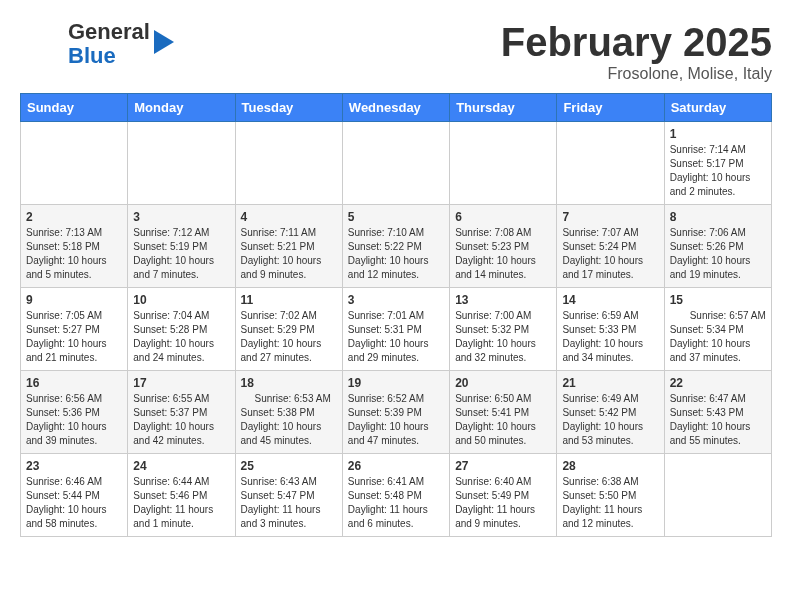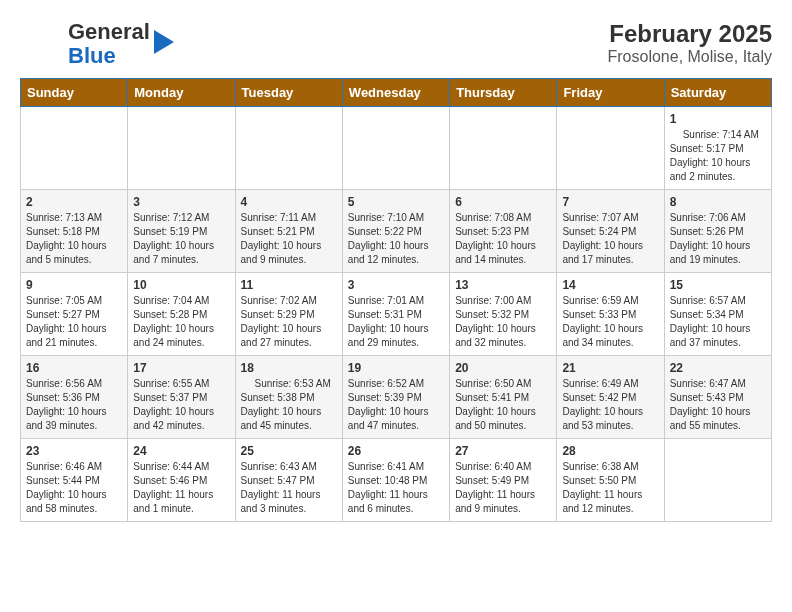--- a/index.html
+++ b/index.html
@@ -33,35 +33,35 @@
       border-top: 12px solid transparent;
       border-bottom: 12px solid transparent;
       border-left: 20px solid #1a6bbf;
       margin-left: 4px;
       margin-top: -4px;
     }
     .title-area {
       text-align: right;
     }
     .month-title {
-      font-size: 24px;
+      font-size: 40px;
       font-weight: bold;
       color: #333;
     }
     .location-title {
       font-size: 16px;
       color: #555;
     }
     .calendar {
       width: 100%;
       border-collapse: collapse;
       border: 1px solid #ccc;
     }
     .calendar th {
-      background-color: #a16207;
+      background-color: #3b82f6;
       color: #fff;
       font-size: 13px;
       font-weight: bold;
       padding: 6px 6px;
       text-align: left;
       border: 1px solid #2e74b5;
     }
     .calendar td {
       vertical-align: top;
       padding: 5px 5px;
@@ -121,21 +121,21 @@
       </tr>
   </thead>
   <tbody id="calendar-body">
   <tr>
         <td class="empty-cell"></td>
         <td class="empty-cell"></td>
         <td class="empty-cell"></td>
         <td class="empty-cell"></td>
         <td class="empty-cell"></td>
         <td class="empty-cell"></td>
-        <td><span class="day-number">1</span><span class="day-info" style="white-space: pre-line; margin-left: 13px;">Sunrise: 7:14 AM
+        <td><span class="day-number">1</span><span class="day-info" style="white-space: pre-line;">Sunrise: 7:14 AM
 Sunset: 5:17 PM
 Daylight: 10 hours and 2 minutes.</span></td>
       </tr>
       <tr class="row-even">
         <td><span class="day-number">2</span><span class="day-info" style="white-space: pre-line;">Sunrise: 7:13 AM
 Sunset: 5:18 PM
 Daylight: 10 hours and 5 minutes.</span></td>
         <td><span class="day-number">3</span><span class="day-info" style="white-space: pre-line;">Sunrise: 7:12 AM
 Sunset: 5:19 PM
 Daylight: 10 hours and 7 minutes.</span></td>
@@ -167,21 +167,21 @@
 Daylight: 10 hours and 27 minutes.</span></td>
         <td><span class="day-number">3</span><span class="day-info" style="white-space: pre-line; margin-top: 27px;">Sunrise: 7:01 AM
 Sunset: 5:31 PM
 Daylight: 10 hours and 29 minutes.</span></td>
         <td><span class="day-number">13</span><span class="day-info" style="white-space: pre-line;">Sunrise: 7:00 AM
 Sunset: 5:32 PM
 Daylight: 10 hours and 32 minutes.</span></td>
         <td><span class="day-number">14</span><span class="day-info" style="white-space: pre-line;">Sunrise: 6:59 AM
 Sunset: 5:33 PM
 Daylight: 10 hours and 34 minutes.</span></td>
-        <td><span class="day-number">15</span><span class="day-info" style="white-space: pre-line;">Sunrise: 6:57 AM
+        <td><span class="day-number">15</span><span class="day-info" style="white-space: pre-line; margin-left: 20px;">Sunrise: 6:57 AM
 Sunset: 5:34 PM
 Daylight: 10 hours and 37 minutes.</span></td>
       </tr>
       <tr class="row-even">
         <td><span class="day-number">16</span><span class="day-info" style="white-space: pre-line;">Sunrise: 6:56 AM
 Sunset: 5:36 PM
 Daylight: 10 hours and 39 minutes.</span></td>
         <td><span class="day-number">17</span><span class="day-info" style="white-space: pre-line;">Sunrise: 6:55 AM
 Sunset: 5:37 PM
 Daylight: 10 hours and 42 minutes.</span></td>
@@ -205,21 +205,21 @@
         <td><span class="day-number">23</span><span class="day-info" style="white-space: pre-line;">Sunrise: 6:46 AM
 Sunset: 5:44 PM
 Daylight: 10 hours and 58 minutes.</span></td>
         <td><span class="day-number">24</span><span class="day-info" style="white-space: pre-line;">Sunrise: 6:44 AM
 Sunset: 5:46 PM
 Daylight: 11 hours and 1 minute.</span></td>
         <td><span class="day-number">25</span><span class="day-info" style="white-space: pre-line;">Sunrise: 6:43 AM
 Sunset: 5:47 PM
 Daylight: 11 hours and 3 minutes.</span></td>
         <td><span class="day-number">26</span><span class="day-info" style="white-space: pre-line;">Sunrise: 6:41 AM
-Sunset: 10:48 PM
+Sunset: 5:48 PM
 Daylight: 11 hours and 6 minutes.</span></td>
         <td><span class="day-number">27</span><span class="day-info" style="white-space: pre-line;">Sunrise: 6:40 AM
 Sunset: 5:49 PM
 Daylight: 11 hours and 9 minutes.</span></td>
         <td><span class="day-number">28</span><span class="day-info" style="white-space: pre-line;">Sunrise: 6:38 AM
 Sunset: 5:50 PM
 Daylight: 11 hours and 12 minutes.</span></td>
         <td class="empty-cell"></td>
       </tr>
     </tbody>

